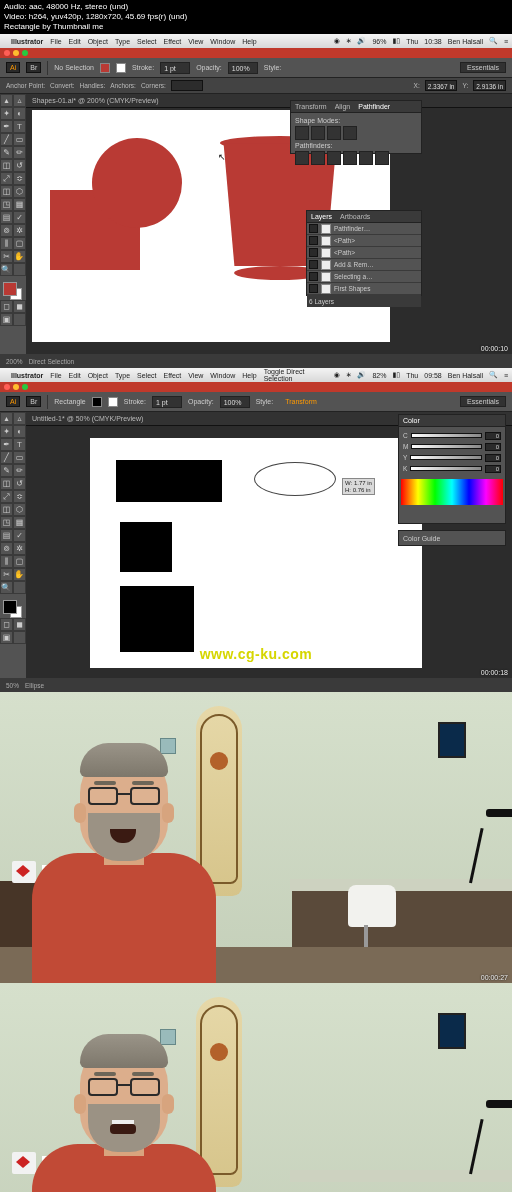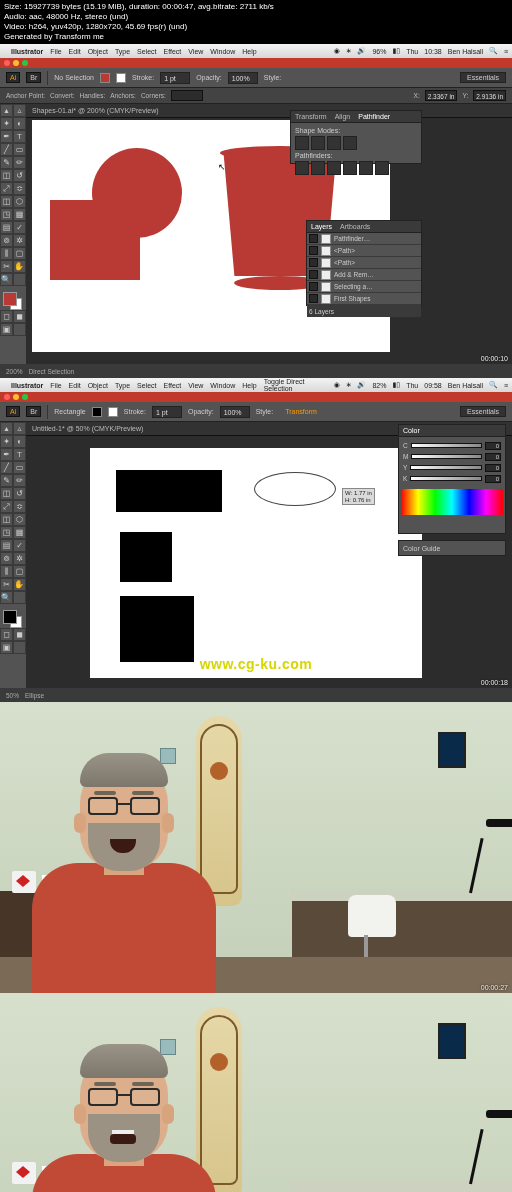--- a/index.html
+++ b/index.html
@@ -134,24 +134,23 @@
 .bridge { position:absolute; left:30px; top:6px; width:12px; height:2px; background:#2a2a2a; }
 .brow { position:absolute; width:22px; height:4px; background:#6d6658; border-radius:2px; bottom:198px; }
 .browL{ left:62px; } .browR{ left:100px; }
 .ts2 { position:absolute; right:4px; bottom:2px; color:#eee; font-size:7px; text-shadow:0 0 2px #000; }
 .cur { position:absolute; left:186px; top:42px; font-size:9px; color:#000; }
 </style>
 </head>
 <body>
 
 <div class="meta">
-  <div>Size: 15927739 bytes (15.19 MiB), duration: 00:00:47, avg.bitrate: 2711 kb/s</div>
   <div>Audio: aac, 48000 Hz, stereo (und)</div>
   <div>Video: h264, yuv420p, 1280x720, 45.69 fps(r) (und)</div>
-  <div>Generated by Transform me</div>
+  <div>Rectangle by Thumbnail me</div>
 </div>
 
 <div class="ai-window">
   <div class="macbar">
     <span class="apple"></span>
     <b>Illustrator</b>
     <span>File</span>
     <span>Edit</span>
     <span>Object</span>
     <span>Type</span>

